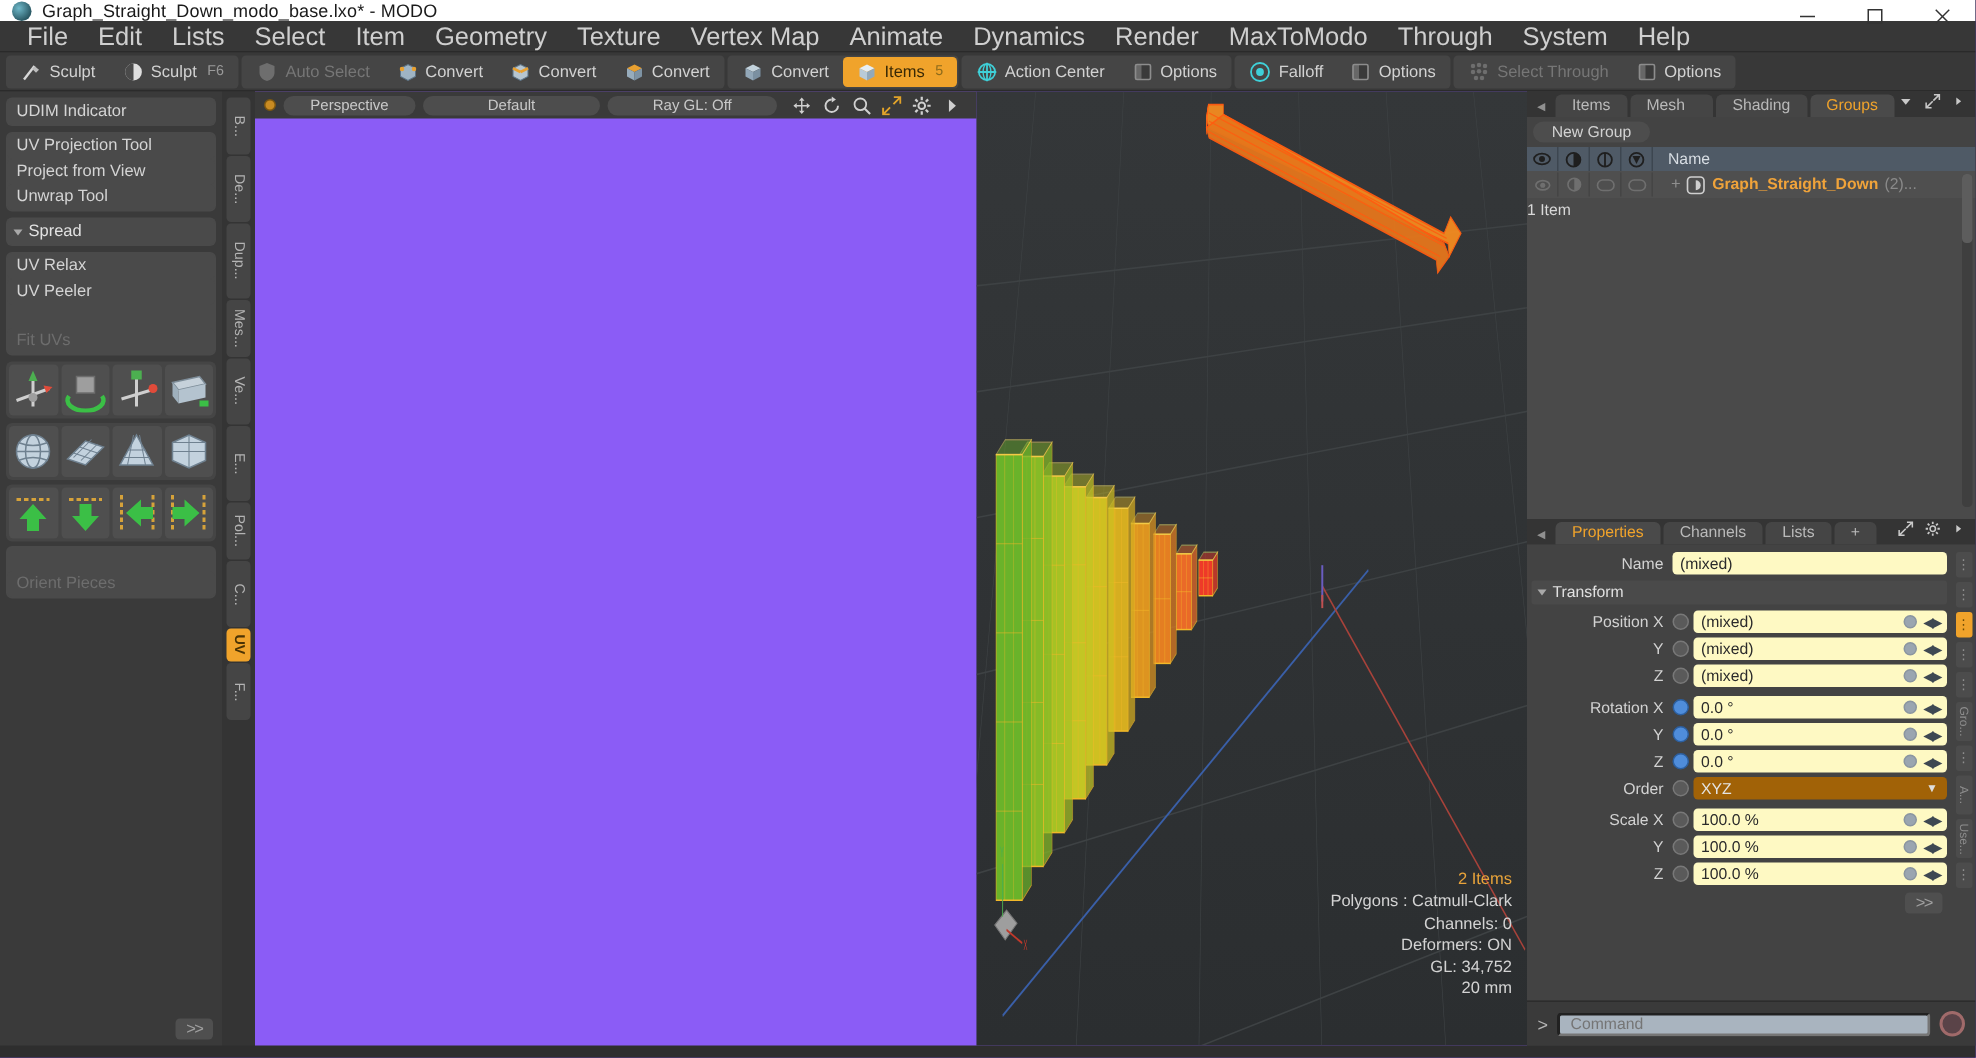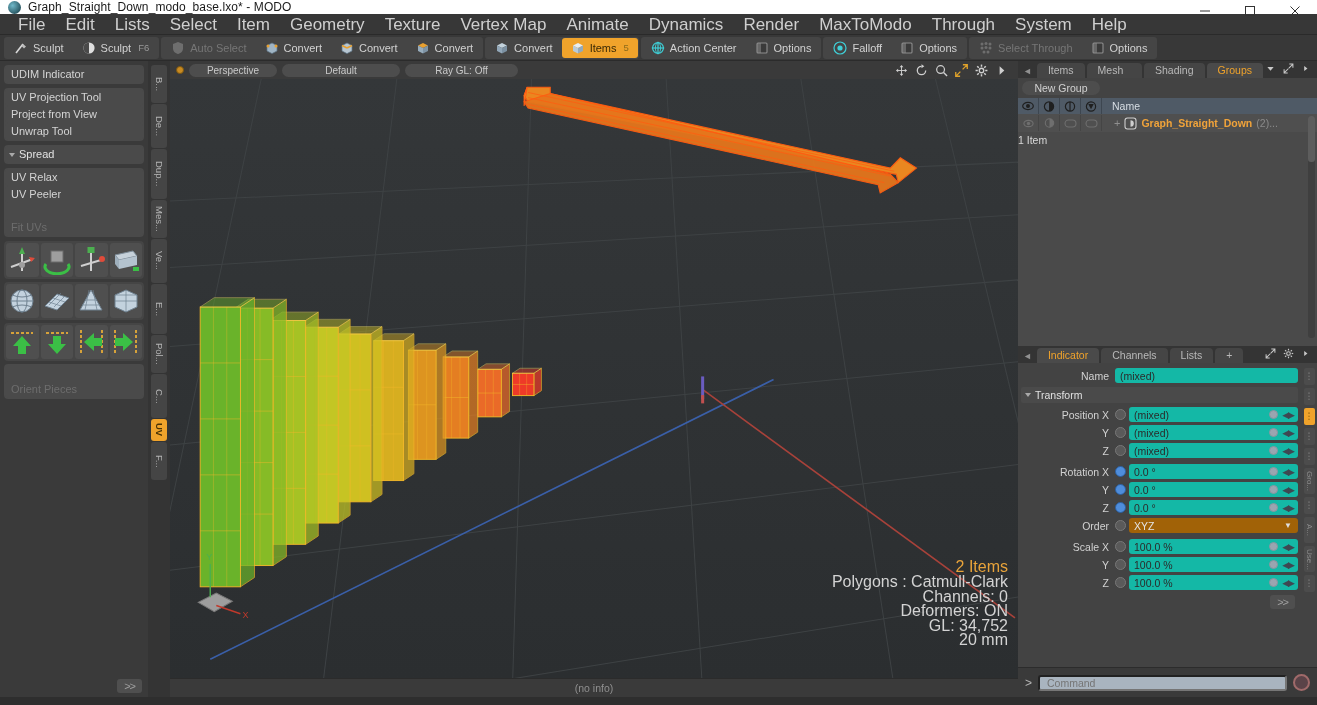--- a/index.html
+++ b/index.html
@@ -67,31 +67,31 @@
   .lp-more{ display:flex;justify-content:flex-end; padding:2px 2px 4px 0;}
   .chevbtn{ background:#4f4f4f;border-radius:3px;color:#9f9f9f;font-size:11px;
             padding:1px 7px; letter-spacing:-1px;}
   
   .vtabs{ width:22px; background:#343434; display:flex; flex-direction:column; padding-top:4px; gap:1px;}
   .vtab{ writing-mode:vertical-rl; text-orientation:mixed; background:#454545; color:#b4b4b4;
          font-size:9.5px; border-radius:3px; margin:0 3px; padding:5px 0;
          display:flex; align-items:center; justify-content:center; flex:0 0 auto;}
   .vtab.sel{ background:#f0a32b; color:#4a3305; font-weight:bold;}
   
-  .viewwrap{ flex:1; display:flex; flex-direction:column; background:#8b5cf6;}
+  .viewwrap{ flex:1; display:flex; flex-direction:row; background:#8b5cf6;}
   .vp-header{ height:18px; background:#3a3a3a; display:flex; align-items:center;
               gap:5px; padding:0 6px; }
   .vp-dot{ width:8px;height:8px;border-radius:50%;background:#c98b22;border:1px solid #7d5710;}
   .vp-pill{ background:#4d4d4d;border-radius:8px;height:13px;line-height:13px;font-size:10px;
             color:#c9c9c9;text-align:center;}
   .vp-spacer{ flex:1;}
   .vp-icons{ display:flex; gap:7px; align-items:center; padding-right:4px;}
   .vpico{ width:13px;height:13px;display:block;}
   .vp-canvas{ flex:1; position:relative; overflow:hidden; background:#2f3234;}
-  .vp-stats{ position:absolute; right:10px; bottom:30px; text-align:right; font-size:16px;
+  .vp-stats{ position:absolute; right:10px; bottom:30px; text-align:right; font-size:11px;
              color:#d3d3d3; line-height:14.6px; }
   .vp-stats .hl{ color:#e8a33a; }
   .vp-foot{ height:19px;background:#3a3a3a;display:flex;align-items:center;justify-content:center;
             color:#8f8f8f;font-size:10.5px;border-top:1px solid #2b2b2b;}
   
   .rightpanel{ width:299px; background:#3a3a3a; display:flex; flex-direction:column;}
   .rp-tabrow{ height:17px; display:flex; align-items:flex-end; gap:2px; padding:0 3px;
               background:#343434;}
   .rp-arrow{ color:#909090;font-size:9px; padding:0 3px 2px 2px;}
   .rp-tab{ height:15px;line-height:15px;padding:0 11px;background:#454545;color:#b9b9b9;
@@ -119,21 +119,21 @@
   .scrollv i{ display:block;width:7px;height:46px;background:#5d5d5d;border-radius:3px;}
   
   .prop-wrap{ flex:1; display:flex; flex-direction:column; }
   .prop-body{ flex:1; background:#434343; display:flex; }
   .prop-main{ flex:1; padding-top:4px;}
   .prow{ display:flex;align-items:center;height:17px;margin-bottom:1px;padding-right:3px;}
   .plabel{ width:97px;text-align:right;padding-right:6px;color:#d2d2d2;font-size:10.5px;}
   .pradio{ width:11px;height:11px;border-radius:50%;background:#5a5a5a;border:1px solid #787878;
            flex:none;margin-right:3px;}
   .pradio.on{ background:#4f8ddb;border-color:#2c5f9f;}
-  .pfield{ flex:1;background:#14b8a6;border-radius:3px;height:15px;display:flex;align-items:center;
+  .pfield{ flex:1;background:#fef9c3;border-radius:3px;height:15px;display:flex;align-items:center;
            padding:0 5px;color:#2b2b2b;font-size:10.5px;position:relative;}
   .pfield.dark{ background:#a16207;color:#e4e4e4;}
   .pf-dot{ position:absolute;right:20px;width:9px;height:9px;border-radius:50%;
            background:#9aa5b0;border:1px solid #8a95a0;}
   .pf-arr{ position:absolute;right:4px;color:#3e4852;font-size:9px;letter-spacing:-1px;}
   .pf-caret{ position:absolute;right:6px;color:#dedede;font-size:8px;}
   .sect{ background:#4a4a4a;height:16px;display:flex;align-items:center;gap:5px;padding-left:5px;
          margin:2px 3px 3px 3px;border-radius:2px;color:#e0e0e0;font-size:10.5px;}
   .namerow{ display:flex;align-items:center;height:17px;margin-bottom:3px;padding-right:3px;}
   .prop-gutter{ width:16px;display:flex;flex-direction:column;align-items:center;gap:3px;
@@ -696,21 +696,20 @@
       <div class="vp-stats">
         <div class="hl">2 Items</div>
         <div>Polygons : Catmull-Clark</div>
         <div>Channels: 0</div>
         <div>Deformers: ON</div>
         <div>GL: 34,752</div>
         <div>20 mm</div>
       </div>
     </div>
 
-    <div class="vp-foot">(no info)</div>
   </div>
 
   <div class="rightpanel">
 
     <div class="rp-tabrow" id="rtoptabs">
         <span class="rp-arrow">◄</span>
         <div class="rp-tab">Items</div>
         <div class="rp-tab">Mesh ...</div>
         <div class="rp-tab">Shading</div>
         <div class="rp-tab sel">Groups</div>
@@ -795,21 +794,21 @@
         </div>
         <div class="one-item">1 Item</div>
         <div class="scrollv">
             <i></i>
           </div>
       </div>
     </div>
 
     <div class="rp-tabrow" id="rbottabs">
         <span class="rp-arrow">◄</span>
-        <div class="rp-tab sel">Indicator</div>
+        <div class="rp-tab sel">Properties</div>
         <div class="rp-tab">Channels</div>
         <div class="rp-tab">Lists</div>
         <div class="rp-tab">+</div>
         <div class="rp-tools">
           <span><svg width="11" height="11" viewBox="0 0 14 14">
               <path d="M2 12 L7 7 M1.4 8 L1.4 12.6 L6 12.6" stroke="#c9c9c9" stroke-width="1.3" fill="none"></path>
               <path d="M12 2 L7.5 6.5 M12.6 6 L12.6 1.4 L8 1.4" stroke="#c9c9c9" stroke-width="1.3" fill="none"></path>
             </svg></span>
           <span><svg width="11" height="11" viewBox="0 0 14 14">
               <circle cx="7" cy="7" r="2.3" fill="none" stroke="#c9c9c9" stroke-width="1.3"></circle>

